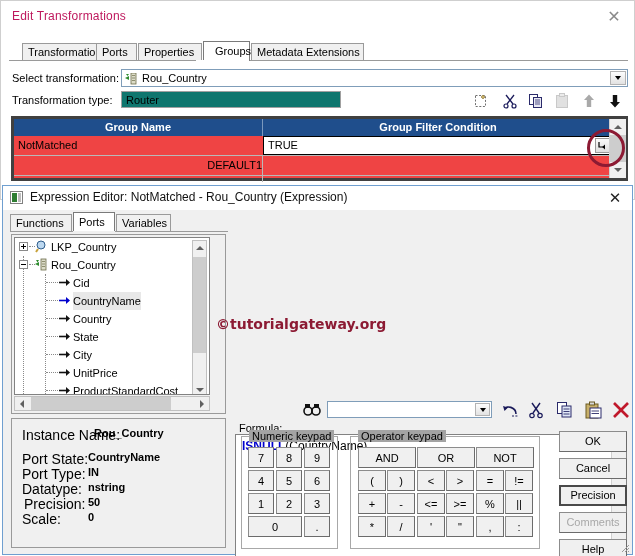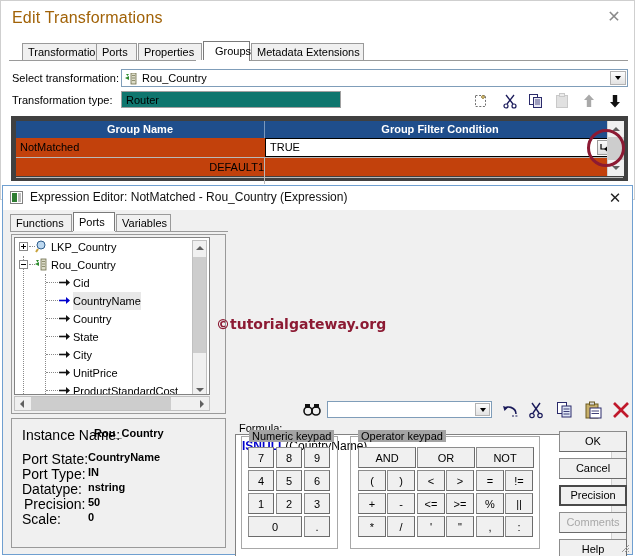--- a/index.html
+++ b/index.html
@@ -17,21 +17,21 @@
     background:#ffffff;
     border:1px solid #cfcfcf;
     box-sizing:border-box;
   }
   #edit-titlebar{
     position:absolute;left:0;top:0;width:633px;height:32px;
     background:#ffffff;
   }
   #edit-title{
     position:absolute;left:11px;top:8px;
-    font-size:16px;color:#a16207;letter-spacing:0.2px;
+    font-size:12px;color:#be185d;letter-spacing:0.2px;
   }
   #edit-close{
     position:absolute;right:8px;top:5px;width:24px;height:22px;
     color:#8a8a8a;font-size:16px;line-height:22px;text-align:center;
     cursor:default;
   }
 
   
   #tabstrip{
     position:absolute;left:8px;top:40px;width:619px;height:20px;
@@ -88,21 +88,21 @@
   #type-text{position:absolute;left:4px;top:2px;font-size:11px;}
 
   
   .tbicon{
     position:absolute;top:92px;width:16px;height:16px;cursor:default;
   }
 
   
   #grid{
     position:absolute;left:10px;top:115px;width:617px;height:65px;
-    border:5px solid #404040;box-sizing:border-box;background:#c2410c;
+    border:3px solid #404040;box-sizing:border-box;background:#ef4444;
   }
   #grid-head{
     position:absolute;left:0;top:0;width:100%;height:17px;
     background:#1f4e8c;
   }
   .hcell{
     position:absolute;top:0;height:17px;line-height:17px;
     color:#fff;font-weight:bold;font-size:11px;text-align:center;
   }
   .hsep{position:absolute;top:0;width:1px;height:17px;background:#7a98bd;}

